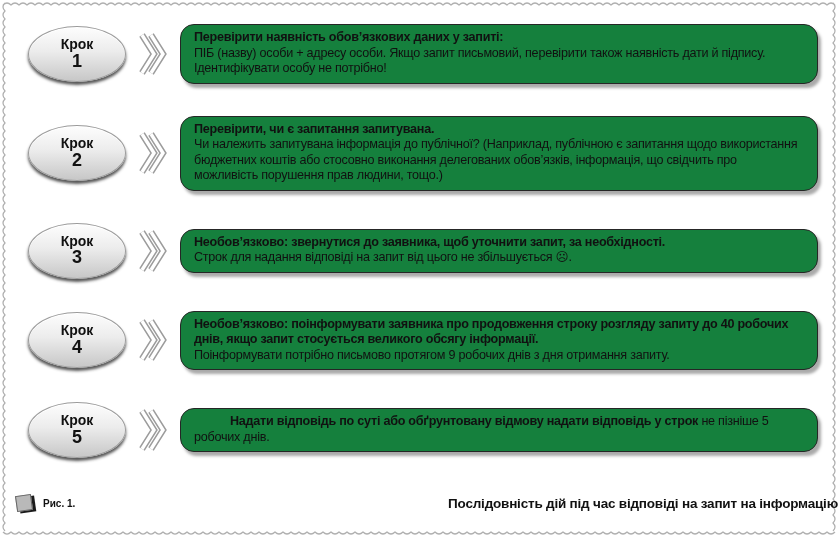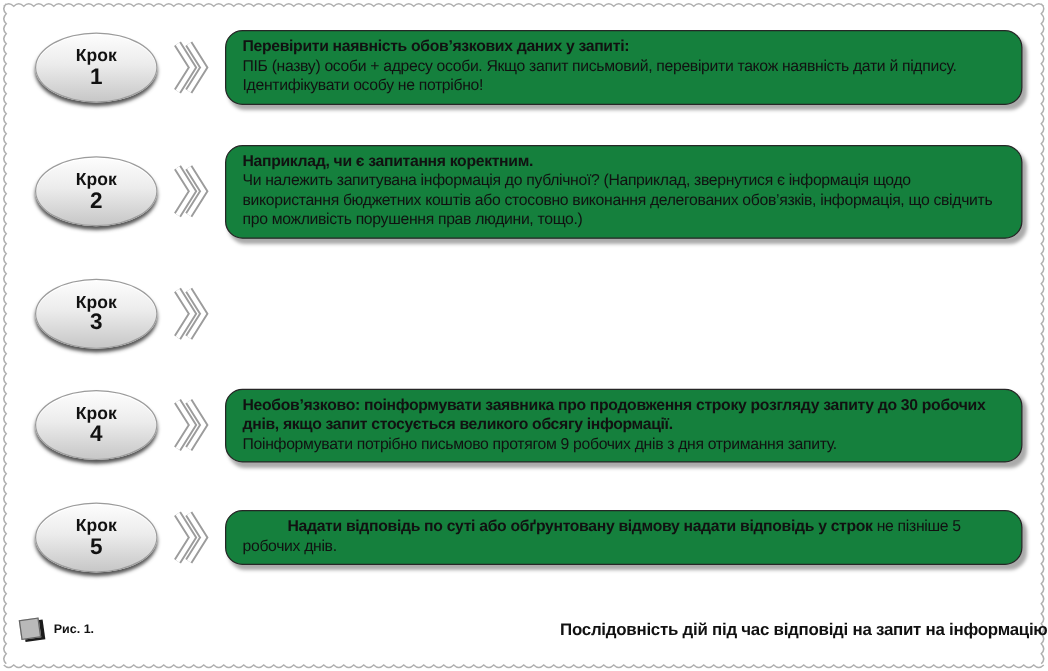--- a/index.html
+++ b/index.html
@@ -81,51 +81,55 @@
         <span class="bl">Крок</span>
         <span class="bn">2</span>
       </div>
       <svg class="chev" width="30" height="48" viewBox="0 0 30 48">
         <path class="cg" d="M4 5 L16 24 L4 43"></path>
           <path class="cw" d="M4 5 L16 24 L4 43"></path>
         <path class="cg" d="M13 5 L25 24 L13 43"></path>
           <path class="cw" d="M13 5 L25 24 L13 43"></path>
       </svg>
       <div class="box">
-        <b class="t">Наприклад, чи є запитання коректним.</b>
-        <span class="b">Чи належить запитувана інформація до публічної? (Наприклад, звернутися є інформація щодо використання бюджетних коштів або стосовно виконання делегованих обов’язків, інформація, що свідчить про можливість порушення прав людини, тощо.)</span>
+        <b class="t">Перевірити, чи є запитання запитувана.</b>
+        <span class="b">Чи належить запитувана інформація до публічної? (Наприклад, публічною є запитання щодо використання бюджетних коштів або стосовно виконання делегованих обов’язків, інформація, що свідчить про можливість порушення прав людини, тощо.)</span>
       </div>
     </div>
 
     <div class="row">
       <div class="badge">
         <span class="bl">Крок</span>
         <span class="bn">3</span>
       </div>
       <svg class="chev" width="30" height="48" viewBox="0 0 30 48">
         <path class="cg" d="M4 5 L16 24 L4 43"></path>
           <path class="cw" d="M4 5 L16 24 L4 43"></path>
         <path class="cg" d="M13 5 L25 24 L13 43"></path>
           <path class="cw" d="M13 5 L25 24 L13 43"></path>
       </svg>
+      <div class="box">
+        <b class="t">Необов’язково: звернутися до заявника, щоб уточнити запит, за необхідності.</b>
+        <span class="b">Строк для надання відповіді на запит від цього не збільшується ☹.</span>
+      </div>
     </div>
 
     <div class="row">
       <div class="badge">
         <span class="bl">Крок</span>
         <span class="bn">4</span>
       </div>
       <svg class="chev" width="30" height="48" viewBox="0 0 30 48">
         <path class="cg" d="M4 5 L16 24 L4 43"></path>
           <path class="cw" d="M4 5 L16 24 L4 43"></path>
         <path class="cg" d="M13 5 L25 24 L13 43"></path>
           <path class="cw" d="M13 5 L25 24 L13 43"></path>
       </svg>
       <div class="box">
-        <b class="t">Необов’язково: поінформувати заявника про продовження строку розгляду запиту до 30 робочих днів, якщо запит стосується великого обсягу інформації.</b>
+        <b class="t">Необов’язково: поінформувати заявника про продовження строку розгляду запиту до 40 робочих днів, якщо запит стосується великого обсягу інформації.</b>
         <span class="b">Поінформувати потрібно письмово протягом 9 робочих днів з дня отримання запиту.</span>
       </div>
     </div>
 
     <div class="row flow">
       <div class="badge">
         <span class="bl">Крок</span>
         <span class="bn">5</span>
       </div>
       <svg class="chev" width="30" height="48" viewBox="0 0 30 48">

